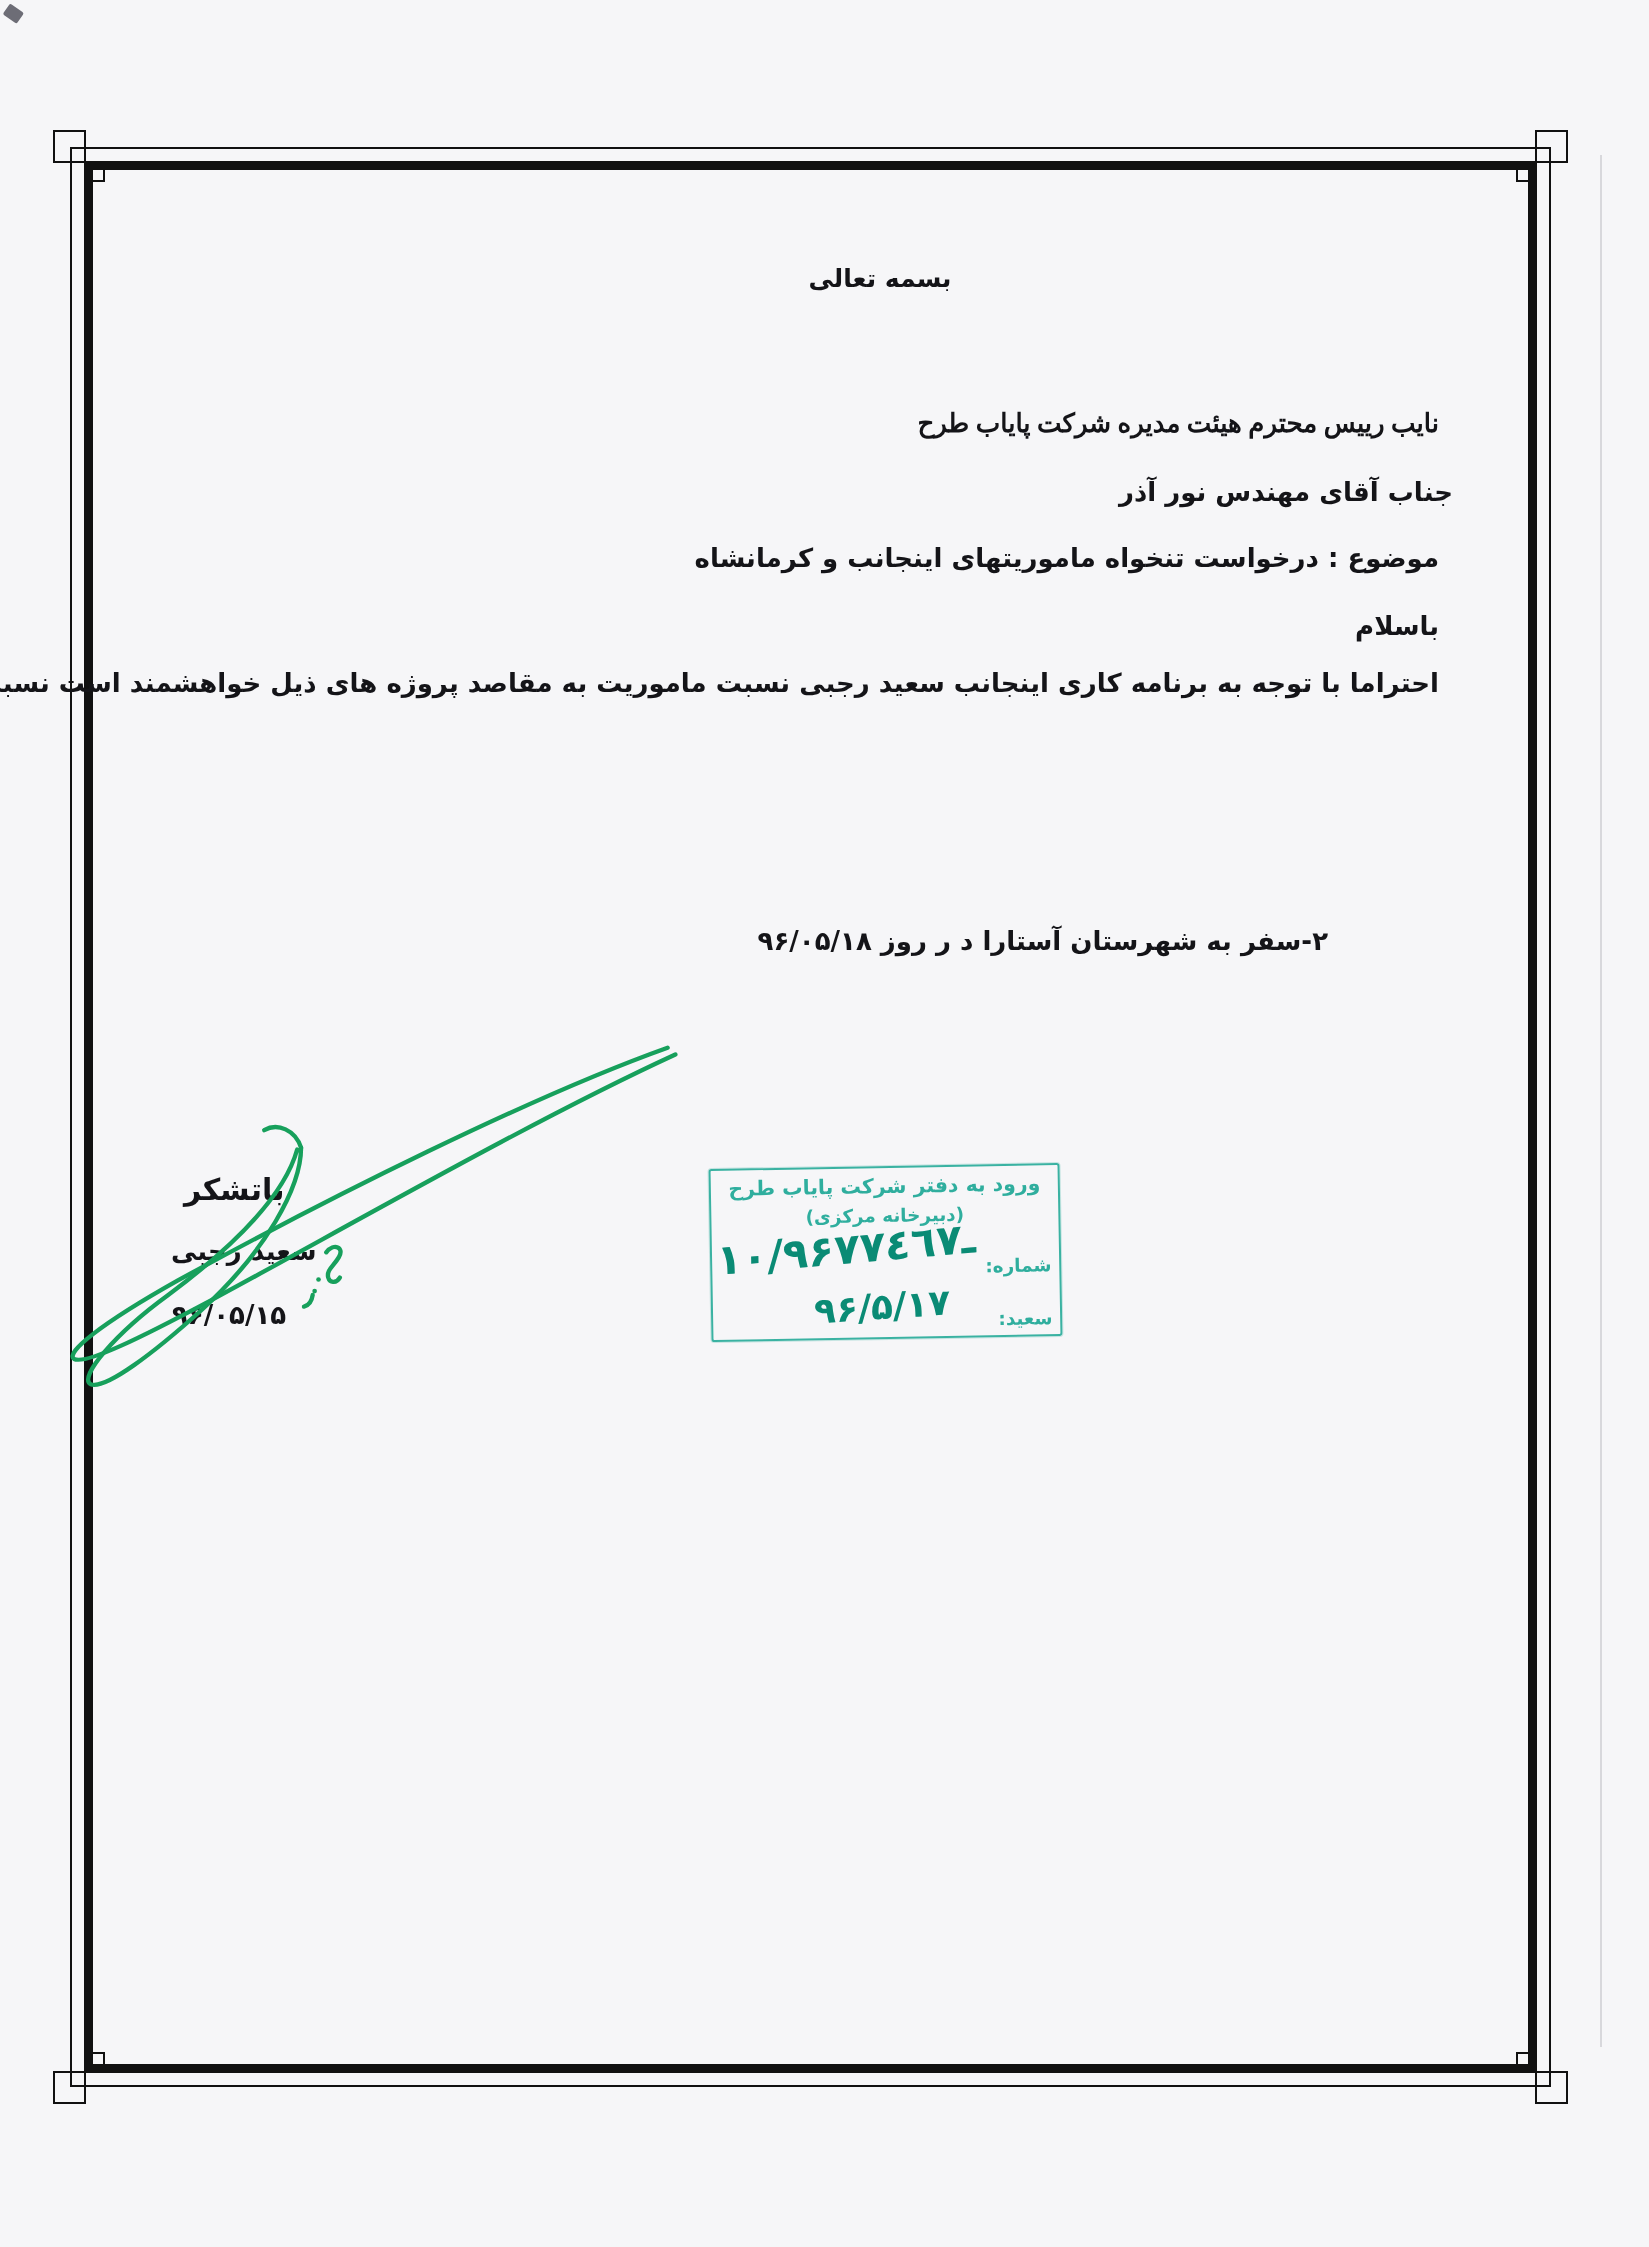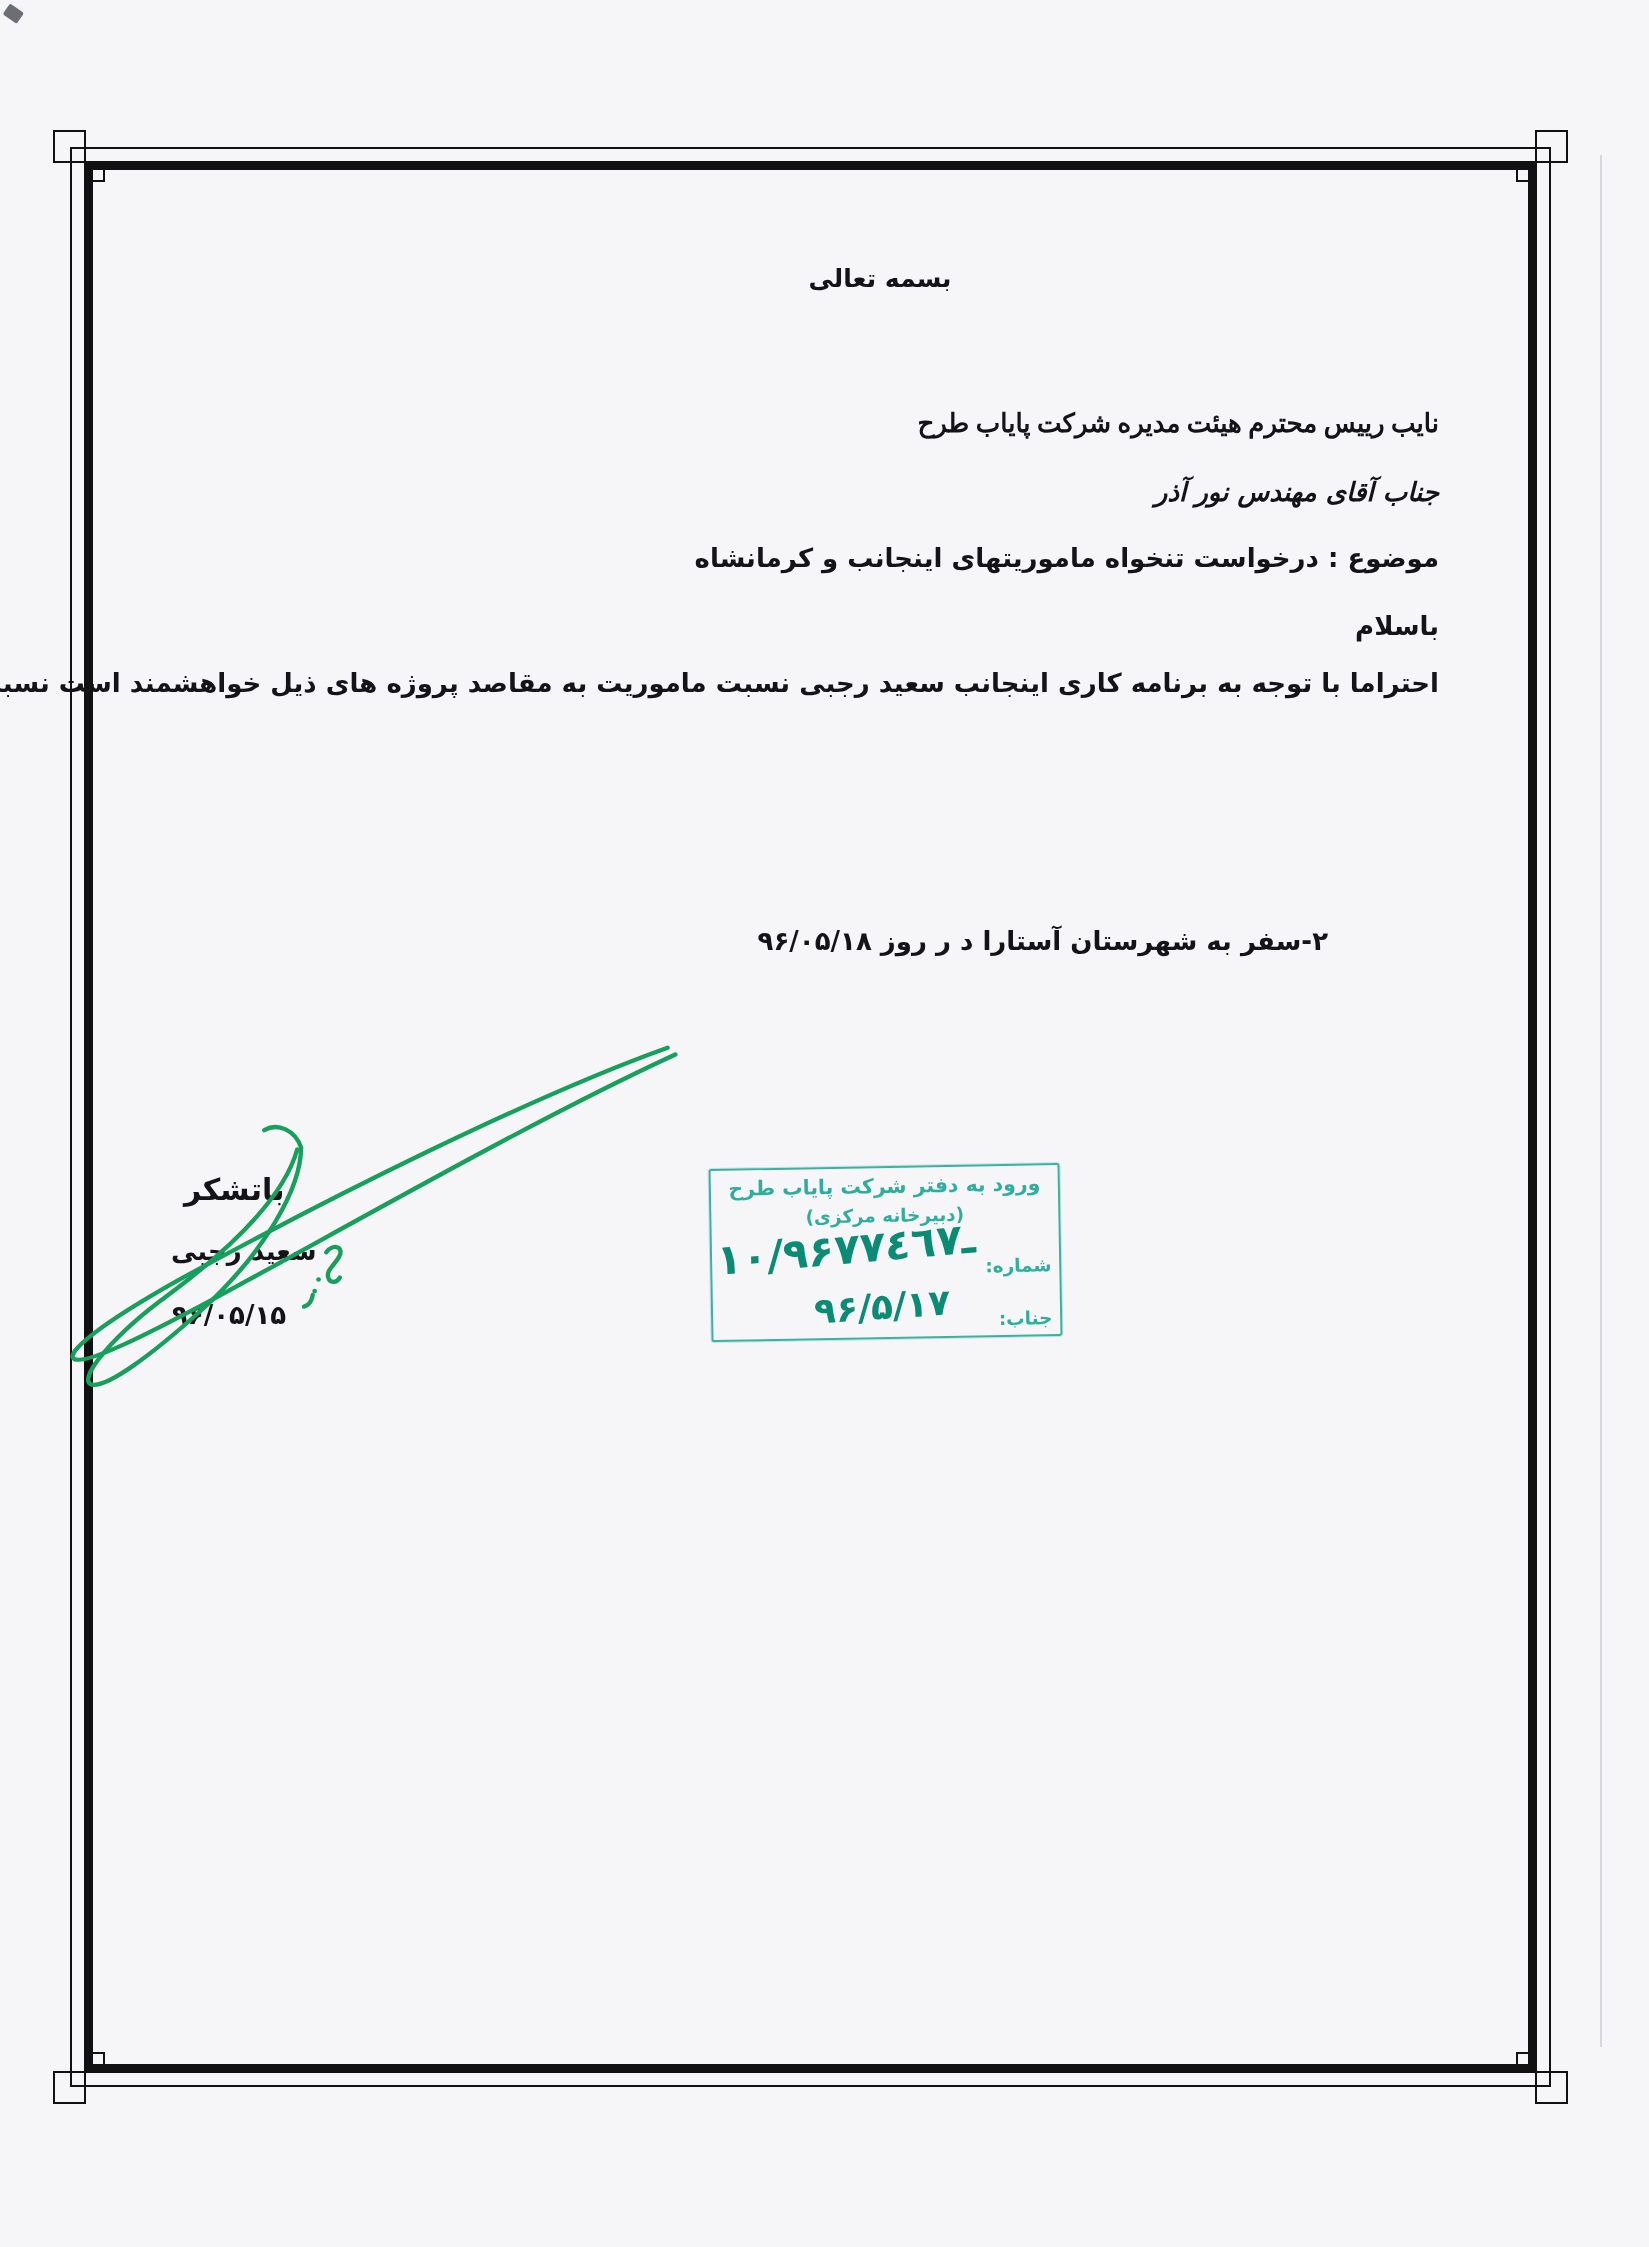--- a/index.html
+++ b/index.html
@@ -49,21 +49,21 @@
     position:absolute;
     direction:rtl; unicode-bidi:plaintext;
     white-space:nowrap;
     color:#141418;
     font-weight:bold;
     font-size:26px;
     letter-spacing:0.2px;
   }
   .bismillah{ left:880px; top:264px; transform:translateX(-50%); font-size:25px; }
   .l1{ right:211px; top:408px;font-family:Liberation Serif, serif; }
-  .l2{ right:211px; top:477px;font-style:italic; }
+  .l2{ right:197px; top:477px; }
   .l3{ right:211px; top:543px; }
   .l4{ right:211px; top:611px;text-align:right; }
   .b1{ right:211px; top:668px; }
   .b2{ right:215px; top:735px; }
   .it1{ right:226px; top:858px; }
   .it2{ right:322px; top:926px;text-align:center; }
 
   
   .s-thanks{ left:184px; top:1172px; font-size:30px; }
   .s-name { left:171px; top:1236px; font-size:26px; }
@@ -152,19 +152,19 @@
       <path d="M 274 300 c -1 7 -5 11 -9 12"></path>
       <circle cx="280" cy="284" r="2.4" fill="#17a05c" stroke="none"></circle>
       <circle cx="276" cy="296" r="2.4" fill="#17a05c" stroke="none"></circle>
     </g>
   </svg>
 
   <div class="stamp">
     <div class="st-line1">ورود به دفتر شرکت پایاب طرح</div>
     <div class="st-line2">(دبیرخانه مرکزی)</div>
     <div class="st-label st-num-label">شماره:</div>
-    <div class="st-label st-date-label">جناب:</div>
+    <div class="st-label st-date-label">سعید:</div>
     <div class="hand hand-number">۱۰/۹۶ـ۷۷٤٦۷</div>
     <div class="hand hand-date">۹۶/۵/۱۷</div>
   </div>
 
 </div>
 
 
 </body></html>

